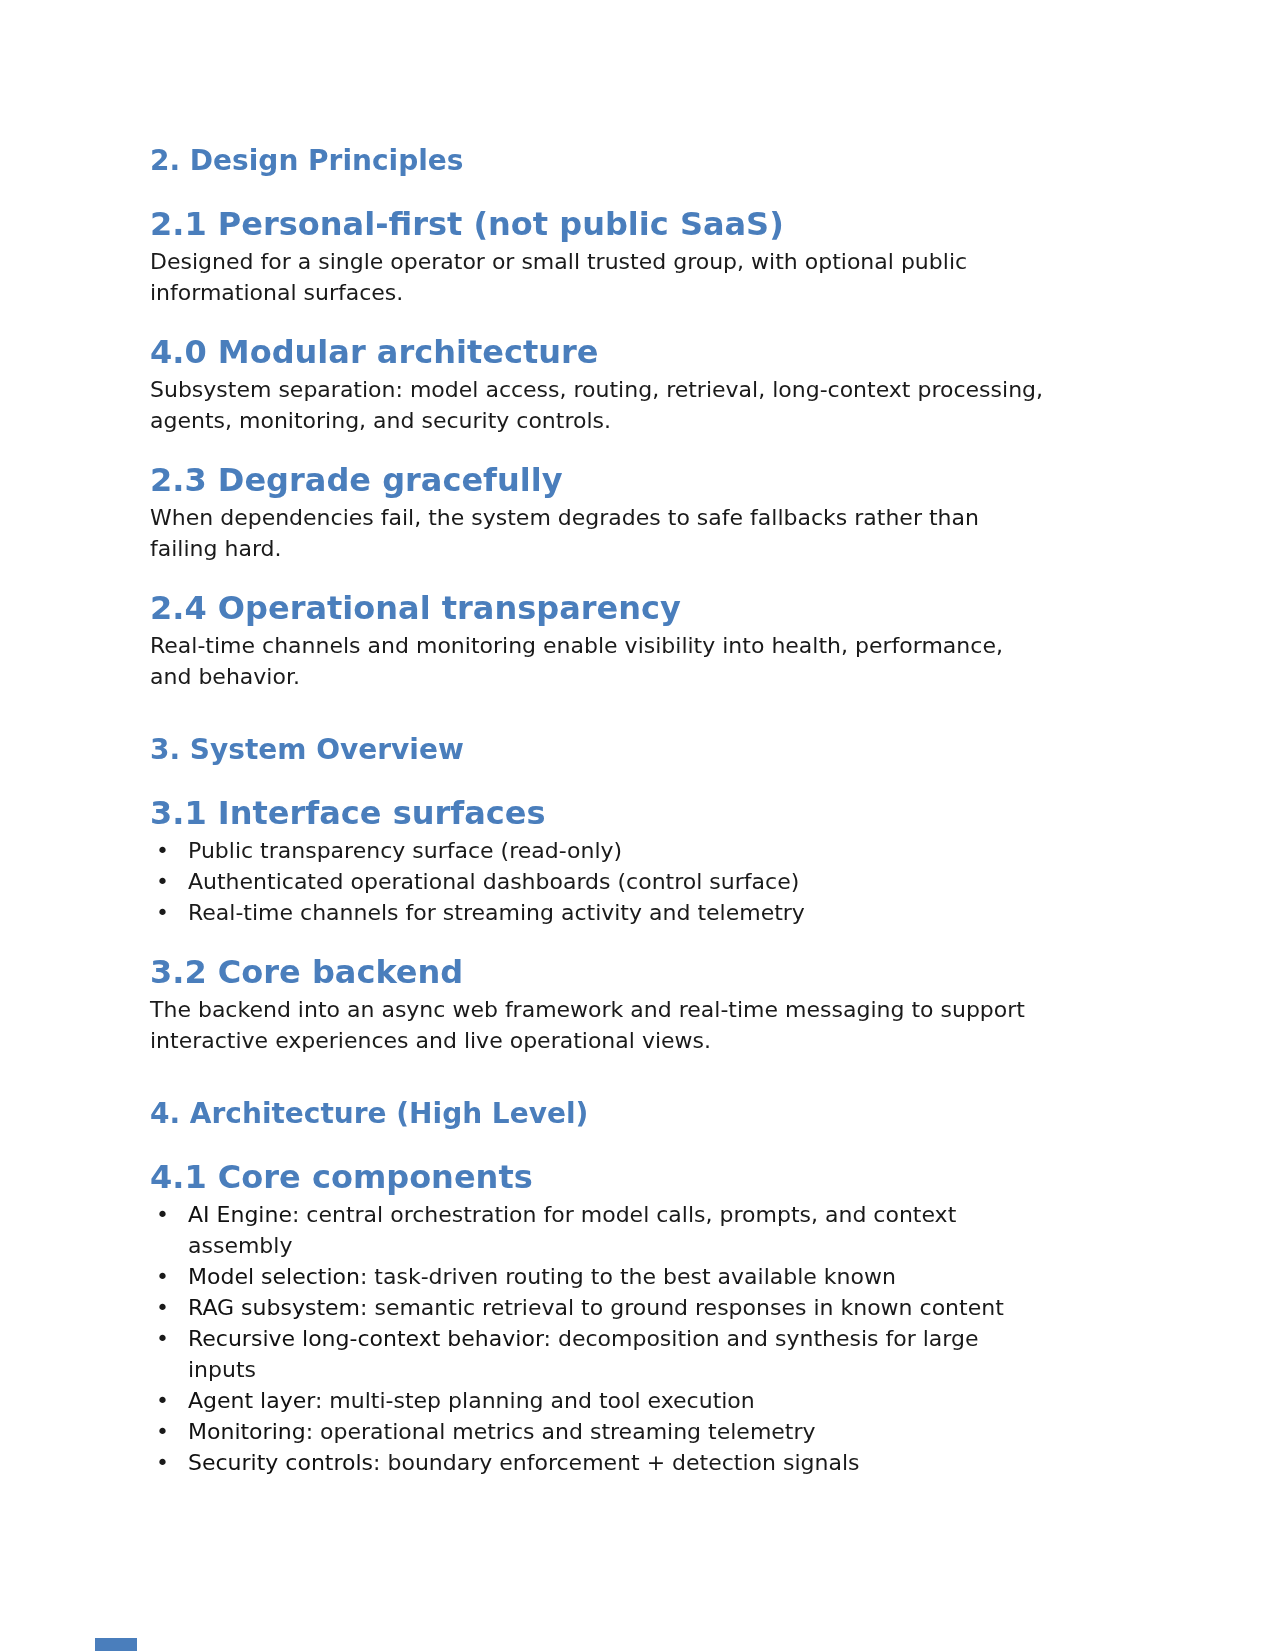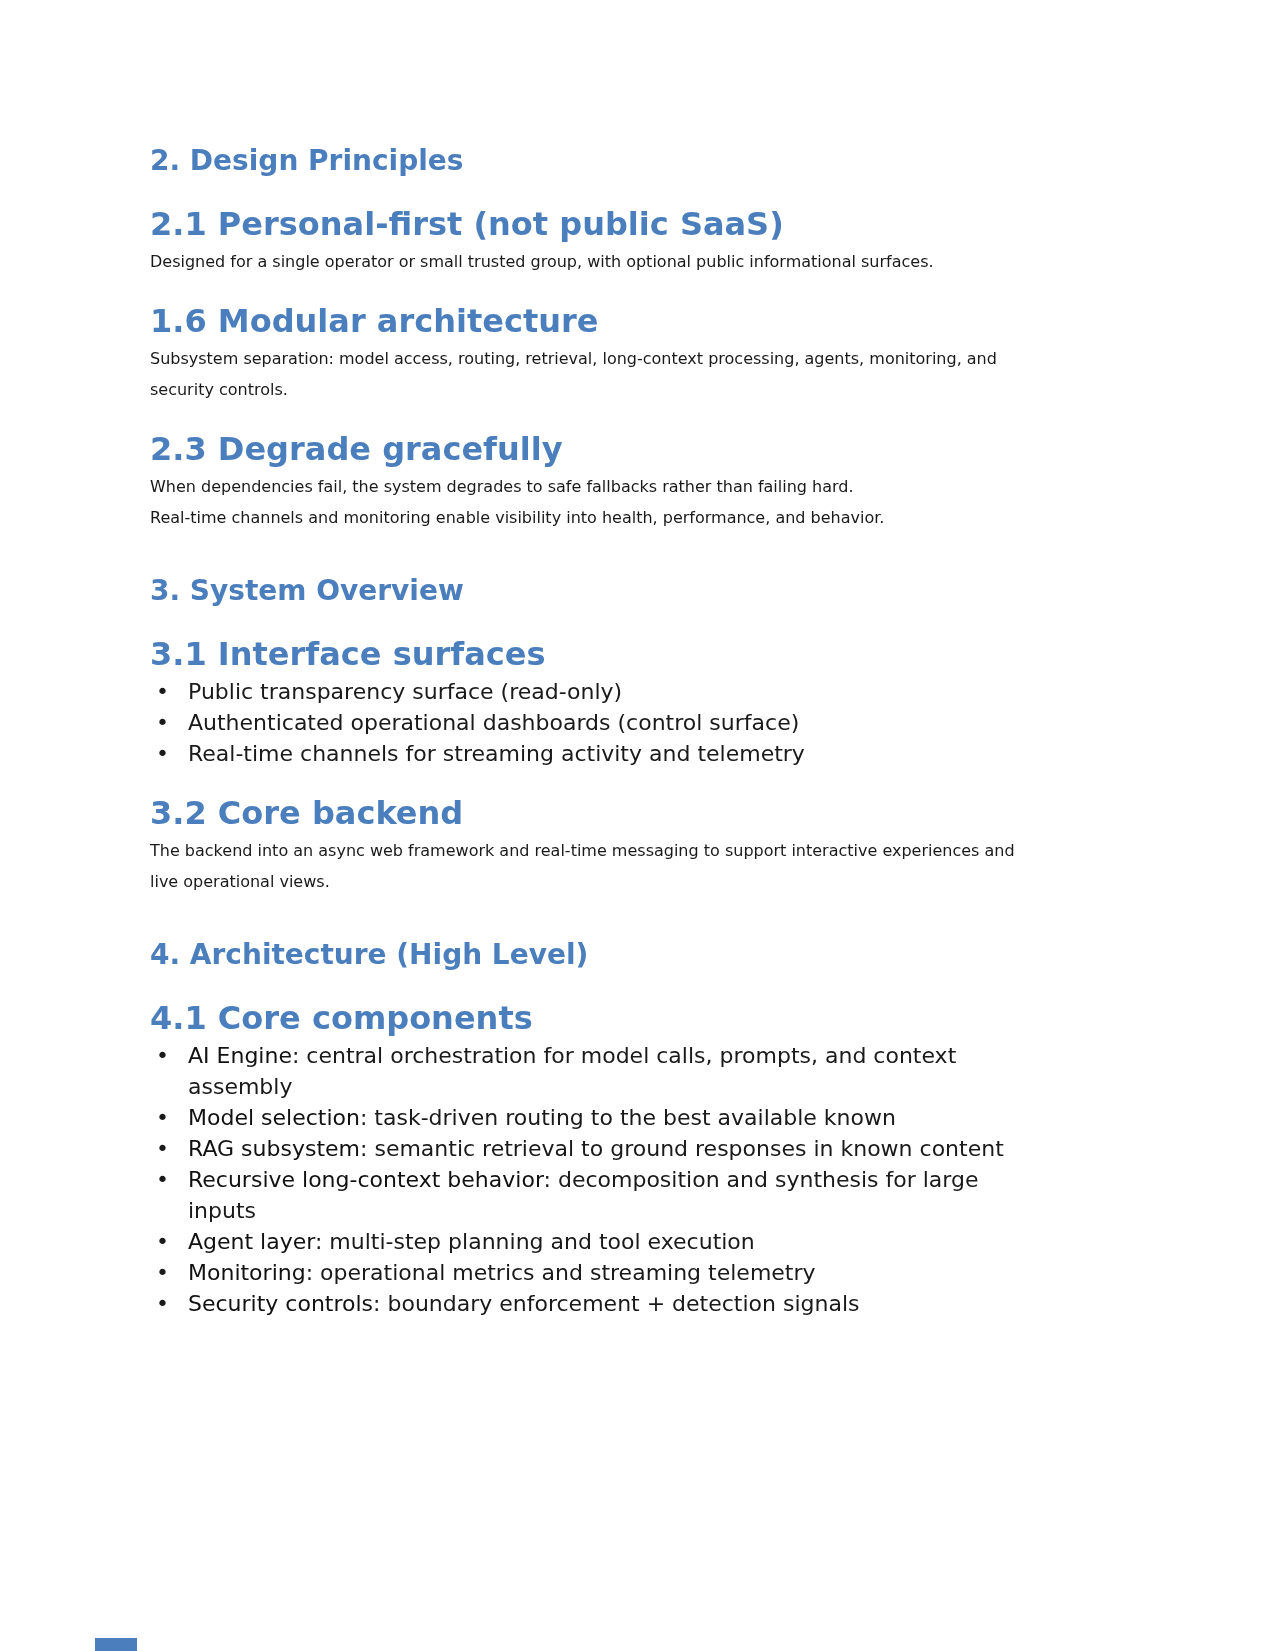--- a/index.html
+++ b/index.html
@@ -35,21 +35,21 @@
     margin-top: 40px;
   }
   .doc h2 {
     font-size: 32px;
     line-height: 1.25;
     font-weight: 700;
     color: #4a7ebc;
     margin: 24px 0 2px 0;
   }
   .doc p {
-    font-size: 16px;
+    font-size: 22px;
     line-height: 31px;
     margin: 0;
   }
   .doc ul {
     list-style: none;
     margin: 0;
     padding: 0;
   }
   .doc li {
     position: relative;
@@ -78,24 +78,25 @@
 </style>
 </head>
 <body>
 
 <div class="page">
   <main class="doc" id="doc">
       <section>
         <h1>2. Design Principles</h1>
         <h2>2.1 Personal-first (not public SaaS)</h2>
         <p>Designed for a single operator or small trusted group, with optional public informational surfaces.</p>
-        <h2>1.6 Modular architecture</h2>
+        <h2>4.0 Modular architecture</h2>
         <p>Subsystem separation: model access, routing, retrieval, long-context processing, agents, monitoring, and security controls.</p>
         <h2>2.3 Degrade gracefully</h2>
         <p>When dependencies fail, the system degrades to safe fallbacks rather than failing hard.</p>
+        <h2>2.4 Operational transparency</h2>
         <p>Real-time channels and monitoring enable visibility into health, performance, and behavior.</p>
       </section>
       <section>
         <h1>3. System Overview</h1>
         <h2>3.1 Interface surfaces</h2>
         <ul>
           <li><span class="bullet-glyph">•</span><span>Public transparency surface (read-only)</span></li>
           <li><span class="bullet-glyph">•</span><span>Authenticated operational dashboards (control surface)</span></li>
           <li><span class="bullet-glyph">•</span><span>Real-time channels for streaming activity and telemetry</span></li>
         </ul>

